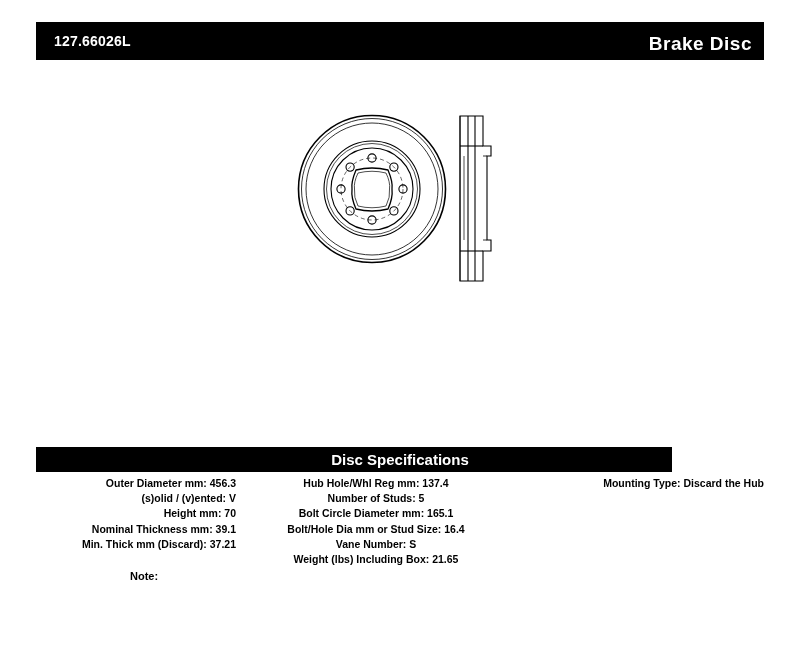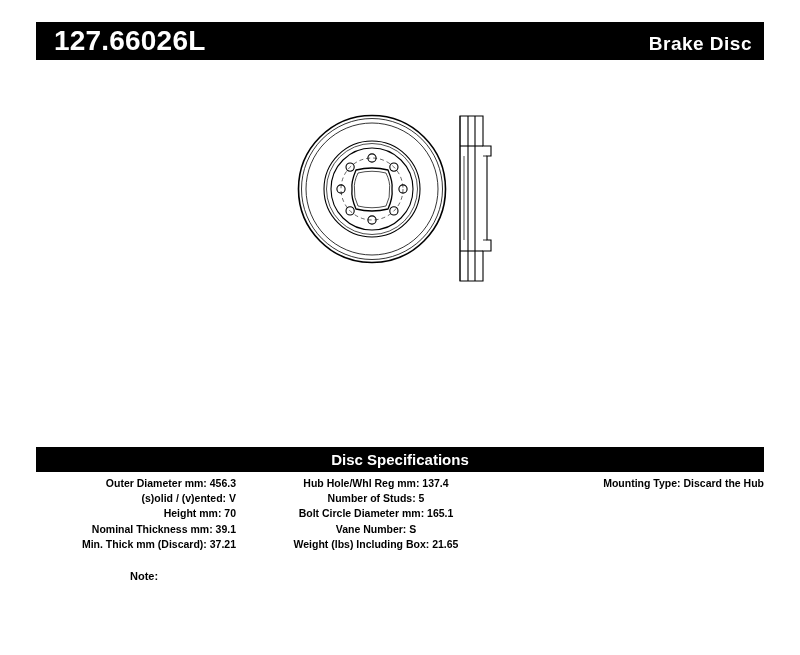--- a/index.html
+++ b/index.html
@@ -25,21 +25,21 @@
     width: 728px;
     height: 38px;
     background: #000000;
     display: flex;
     align-items: center;
   }
   .header-part-number {
     position: absolute;
     left: 54px;
     top: 24px;
-    font-size: 28px;
+    font-size: 14px;
     font-weight: bold;
     color: #ffffff;
     letter-spacing: 0.2px;
     line-height: 34px;
   }
   .header-title {
     position: absolute;
     right: 48px;
     top: 28px;
     font-size: 19px;
@@ -57,21 +57,21 @@
     width: 728px;
     height: 360px;
   }
   .drawing-svg { display: block; }
 
   
   .spec-header {
     position: absolute;
     left: 36px;
     top: 447px;
-    width: 728px;
+    width: 636px;
     height: 25px;
     background: #000000;
   }
   .spec-header-label {
     position: absolute;
     left: 0;
     top: 0;
     width: 728px;
     height: 25px;
     line-height: 25px;
@@ -205,20 +205,21 @@
     <div class="spec-line">(s)olid / (v)ented: V</div>
     <div class="spec-line">Height mm: 70</div>
     <div class="spec-line">Nominal Thickness mm: 39.1</div>
     <div class="spec-line">Min. Thick mm (Discard): 37.21</div>
   </div>
 
   <div class="col col-mid">
     <div class="spec-line">Hub Hole/Whl Reg mm: 137.4</div>
     <div class="spec-line">Number of Studs: 5</div>
     <div class="spec-line">Bolt Circle Diameter mm: 165.1</div>
+    <div class="spec-line">Bolt/Hole Dia mm or Stud Size: 16.4</div>
     <div class="spec-line">Vane Number: S</div>
     <div class="spec-line">Weight (lbs) Including Box: 21.65</div>
   </div>
 
   <div class="col col-right">
     <div class="spec-line">Mounting Type: Discard the Hub</div>
   </div>
 </div>
 
 <div class="note-row">

